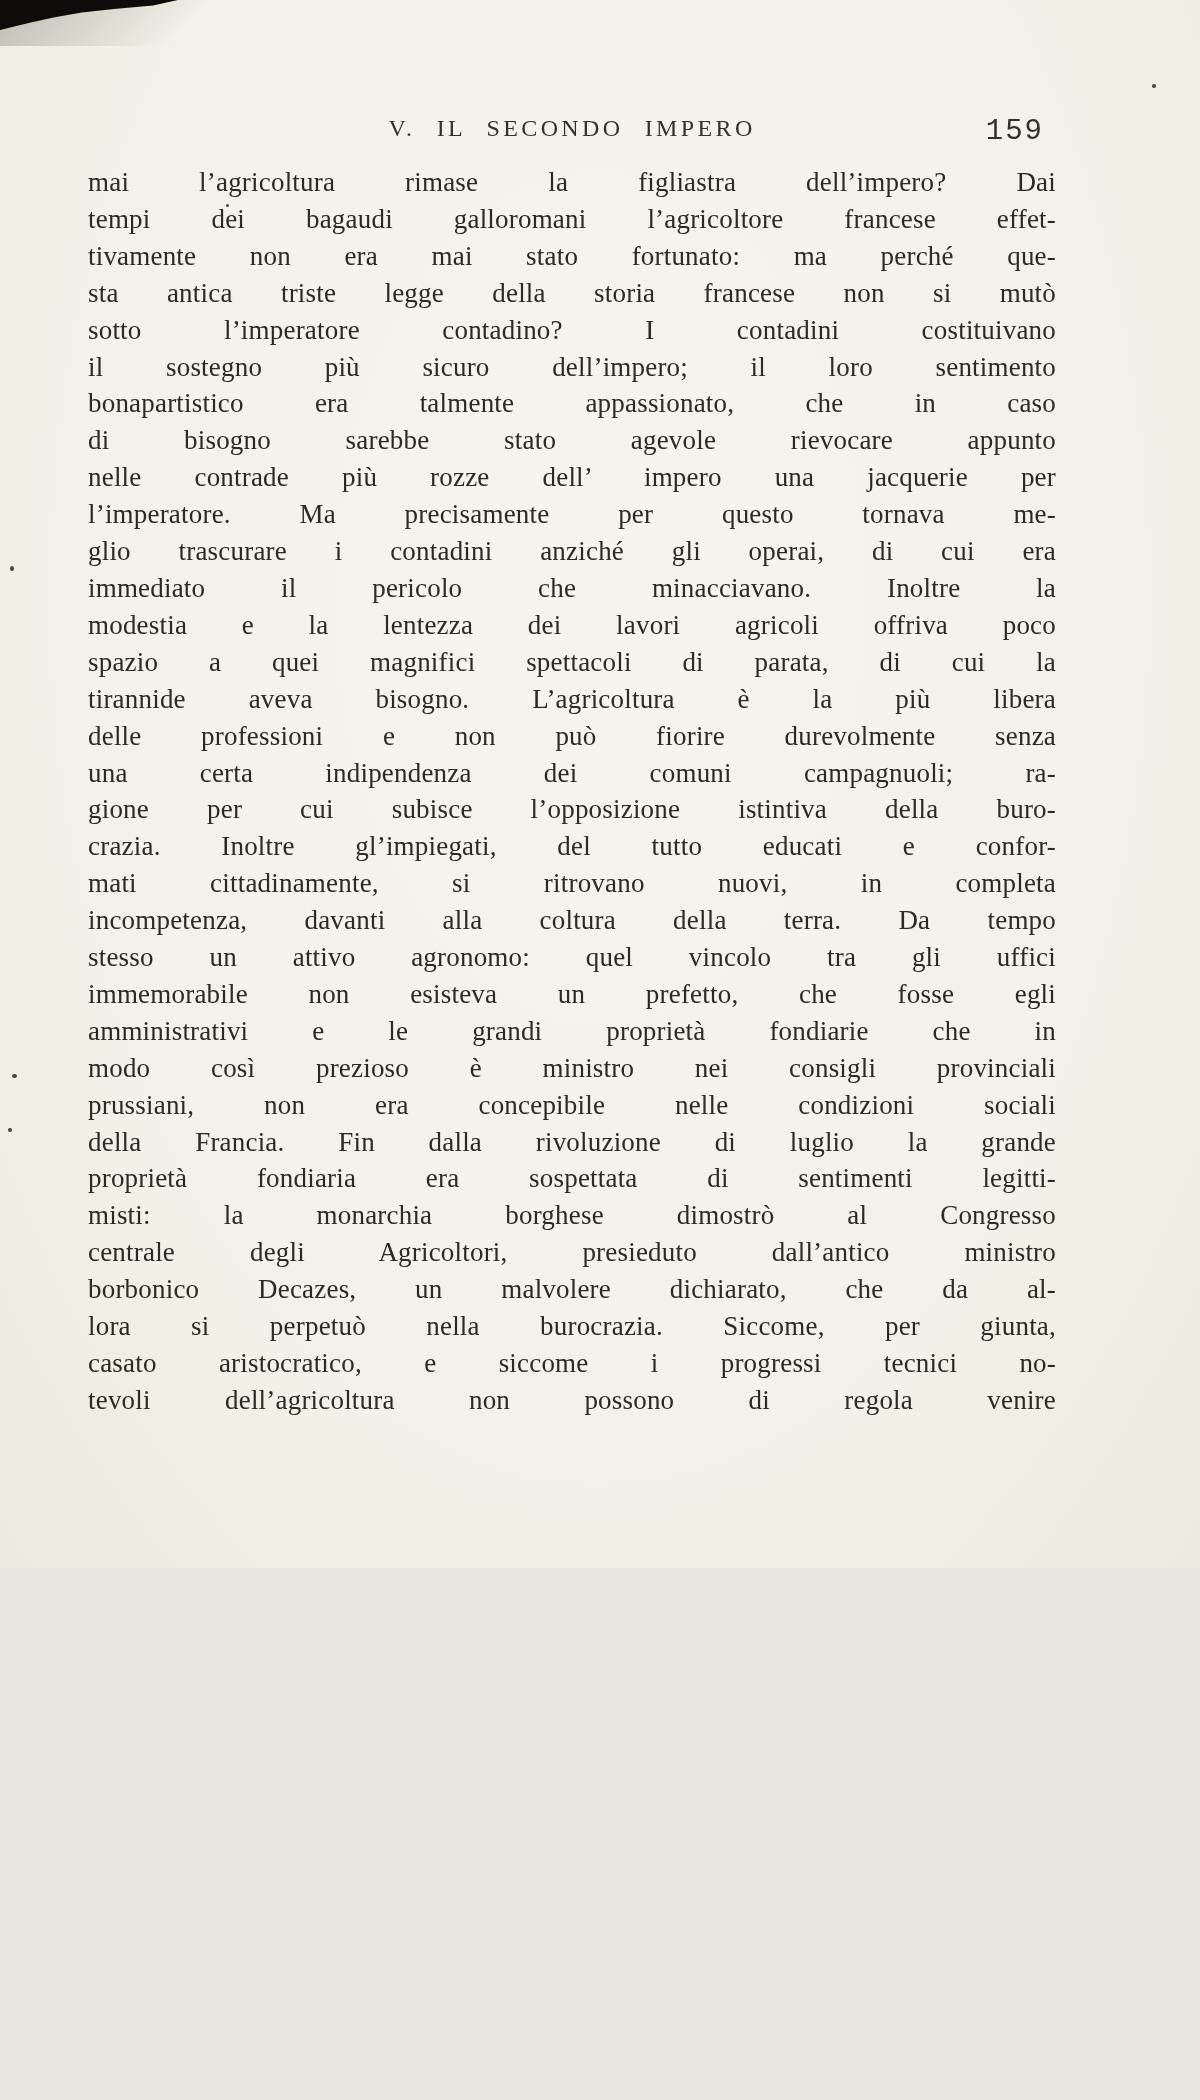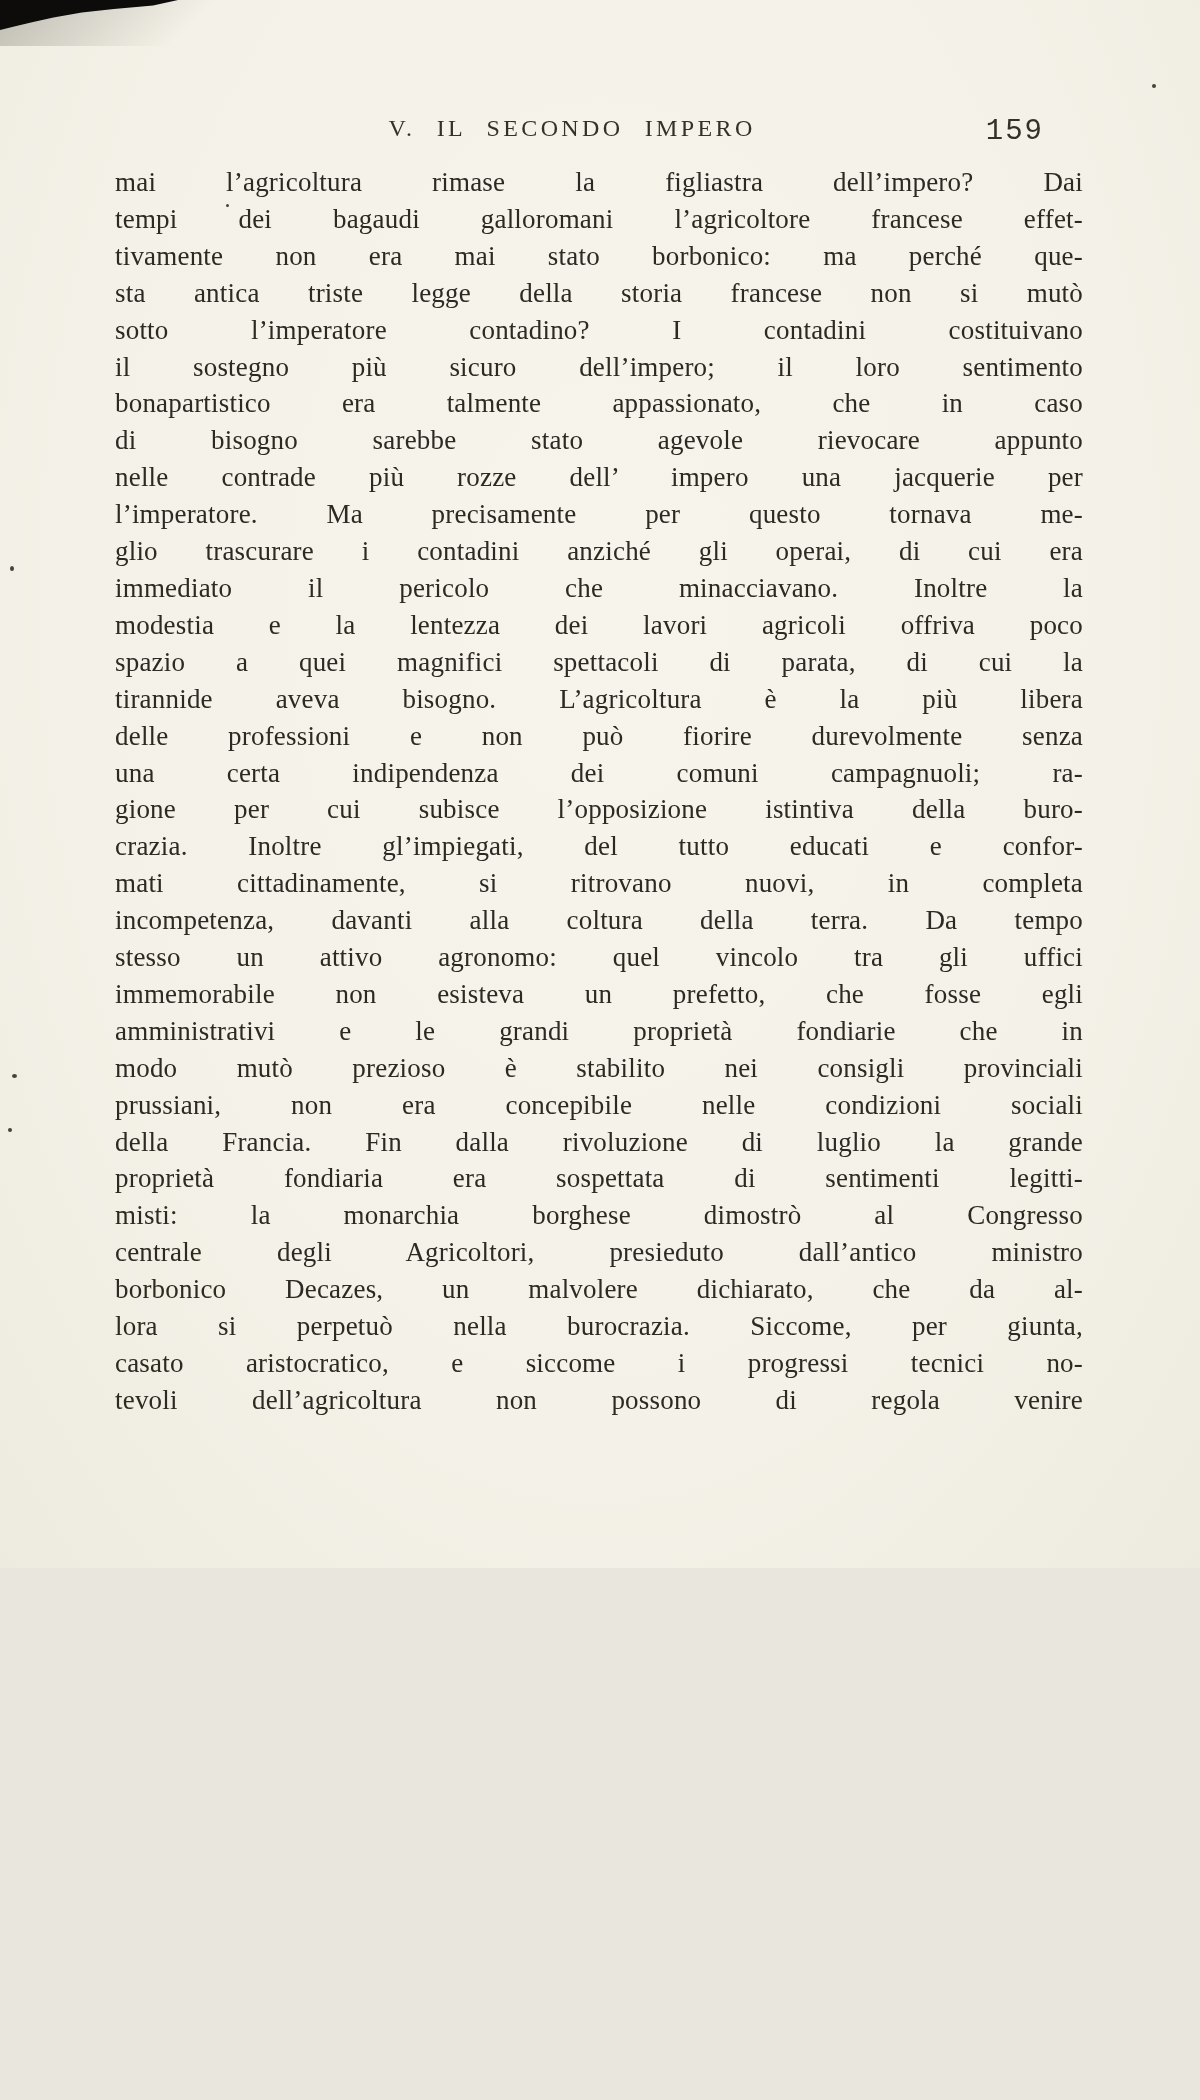--- a/index.html
+++ b/index.html
@@ -87,21 +87,20 @@
     color:#34312a;
     font-family:Liberation Mono, monospace;
   }
 
   
   .body-text{
     position:absolute;
     top:164px;
     left:88px;
     width:968px;
-    margin-left:27px;
   }
   .line{
     font-size:27px;
     line-height:36.9px;
     letter-spacing:0.2px;
     text-align:justify;
     text-align-last:justify;
     color:var(--ink);
   }
 </style>
@@ -119,21 +118,21 @@
   <div class="speck s5"></div>
 
   <div class="header">
     <span class="running-title">V. IL SECONDO IMPERO</span>
     <span class="page-number">159</span>
   </div>
 
   <div class="body-text">
     <div class="line">mai l’agricoltura rimase la figliastra dell’impero? Dai</div>
     <div class="line">tempi dei bagaudi galloromani l’agricoltore francese effet-</div>
-    <div class="line">tivamente non era mai stato borbonico: ma perché que-</div>
+    <div class="line">tivamente non era mai stato fortunato: ma perché que-</div>
     <div class="line">sta antica triste legge della storia francese non si mutò</div>
     <div class="line">sotto l’imperatore contadino? I contadini costituivano</div>
     <div class="line">il sostegno più sicuro dell’impero; il loro sentimento</div>
     <div class="line">bonapartistico era talmente appassionato, che in caso</div>
     <div class="line">di bisogno sarebbe stato agevole rievocare appunto</div>
     <div class="line">nelle contrade più rozze dell’ impero una jacquerie per</div>
     <div class="line">l’imperatore. Ma precisamente per questo tornava me-</div>
     <div class="line">glio trascurare i contadini anziché gli operai, di cui era</div>
     <div class="line">immediato il pericolo che minacciavano. Inoltre la</div>
     <div class="line">modestia e la lentezza dei lavori agricoli offriva poco</div>
@@ -141,21 +140,21 @@
     <div class="line">tirannide aveva bisogno. L’agricoltura è la più libera</div>
     <div class="line">delle professioni e non può fiorire durevolmente senza</div>
     <div class="line">una certa indipendenza dei comuni campagnuoli; ra-</div>
     <div class="line">gione per cui subisce l’opposizione istintiva della buro-</div>
     <div class="line">crazia. Inoltre gl’impiegati, del tutto educati e confor-</div>
     <div class="line">mati cittadinamente, si ritrovano nuovi, in completa</div>
     <div class="line">incompetenza, davanti alla coltura della terra. Da tempo</div>
     <div class="line">stesso un attivo agronomo: quel vincolo tra gli uffici</div>
     <div class="line">immemorabile non esisteva un prefetto, che fosse egli</div>
     <div class="line">amministrativi e le grandi proprietà fondiarie che in</div>
-    <div class="line">modo mutò prezioso è stabilito nei consigli provinciali</div>
+    <div class="line">modo così prezioso è ministro nei consigli provinciali</div>
     <div class="line">prussiani, non era concepibile nelle condizioni sociali</div>
     <div class="line">della Francia. Fin dalla rivoluzione di luglio la grande</div>
     <div class="line">proprietà fondiaria era sospettata di sentimenti legitti-</div>
     <div class="line">misti: la monarchia borghese dimostrò al Congresso</div>
     <div class="line">centrale degli Agricoltori, presieduto dall’antico ministro</div>
     <div class="line">borbonico Decazes, un malvolere dichiarato, che da al-</div>
     <div class="line">lora si perpetuò nella burocrazia. Siccome, per giunta,</div>
     <div class="line">casato aristocratico, e siccome i progressi tecnici no-</div>
     <div class="line">tevoli dell’agricoltura non possono di regola venire</div>
   </div>

